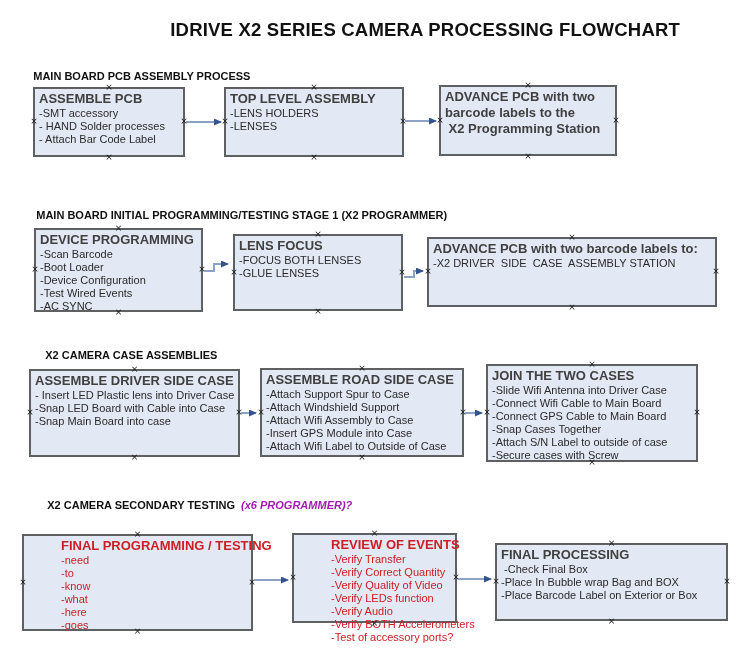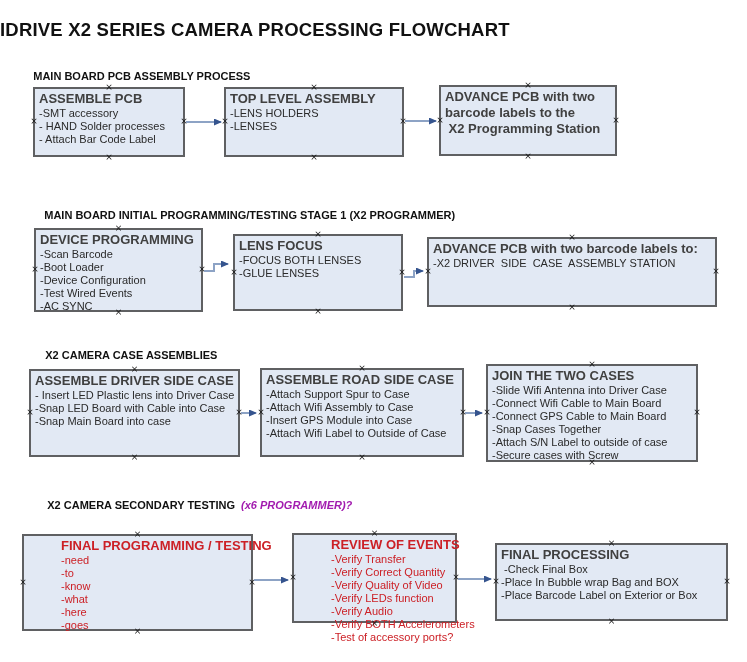--- a/index.html
+++ b/index.html
@@ -1,21 +1,21 @@
 <!DOCTYPE html>
 <html><head>
 <meta charset="utf-8">
 <style>
   html,body{margin:0;padding:0;background:#ffffff;}
   .page{
     position:relative;width:747px;height:662px;background:#ffffff;
     font-family:"Liberation Sans", sans-serif;color:#1c1c1c;overflow:hidden;
   }
   .main-title{
-    position:absolute;left:0;top:19px;width:680px;text-align:left;
+    position:absolute;left:0;top:19px;width:680px;text-align:right;
     font-size:18.5px;font-weight:bold;letter-spacing:0.2px;color:#111;
   }
   .section-heading{
     position:absolute;font-size:11px;font-weight:bold;color:#111;white-space:pre;
   }
   .section-heading .accent{color:#a21caf;margin-left:6px;font-style:italic;}
   .section-heading .accent:empty{margin-left:0;}
   .flow-box{
     position:absolute;background:#e2e9f4;border:2px solid #5f6062;
     padding:2px 4px;box-sizing:border-box;overflow:visible;
@@ -75,21 +75,21 @@
     <div class="box-title">ADVANCE PCB with two
 barcode labels to the
  X2 Programming Station</div>
     <div></div>
   <span class="handle handle-top">×</span>
       <span class="handle handle-bottom">×</span>
       <span class="handle handle-left">×</span>
       <span class="handle handle-right">×</span>
     </div>
 
-  <div class="section-heading" style="left:32px;top:197px;">
+  <div class="section-heading" style="left:24px;top:197px;">
     <span>MAIN BOARD INITIAL PROGRAMMING/TESTING STAGE 1 (X2 PROGRAMMER)</span><span class="accent"></span>
   </div>
   <div class="flow-box" style="left:34px;top:228px;width:169px;height:84px;">
     <div class="box-title">DEVICE PROGRAMMING</div>
     <div>
         <div class="box-item">-Scan Barcode</div>
         <div class="box-item">-Boot Loader</div>
         <div class="box-item">-Device Configuration</div>
         <div class="box-item">-Test Wired Events</div>
         <div class="box-item">-AC SYNC</div>
@@ -133,20 +133,21 @@
       </div>
   <span class="handle handle-top">×</span>
       <span class="handle handle-bottom">×</span>
       <span class="handle handle-left">×</span>
       <span class="handle handle-right">×</span>
     </div>
   <div class="flow-box" style="left:260px;top:368px;width:204px;height:89px;">
     <div class="box-title">ASSEMBLE ROAD SIDE CASE</div>
     <div>
         <div class="box-item">-Attach Support Spur to Case</div>
+        <div class="box-item">-Attach Windshield Support</div>
         <div class="box-item">-Attach Wifi Assembly to Case</div>
         <div class="box-item">-Insert GPS Module into Case</div>
         <div class="box-item">-Attach Wifi Label to Outside of Case</div>
       </div>
   <span class="handle handle-top">×</span>
       <span class="handle handle-bottom">×</span>
       <span class="handle handle-left">×</span>
       <span class="handle handle-right">×</span>
     </div>
   <div class="flow-box" style="left:486px;top:364px;width:212px;height:98px;">

